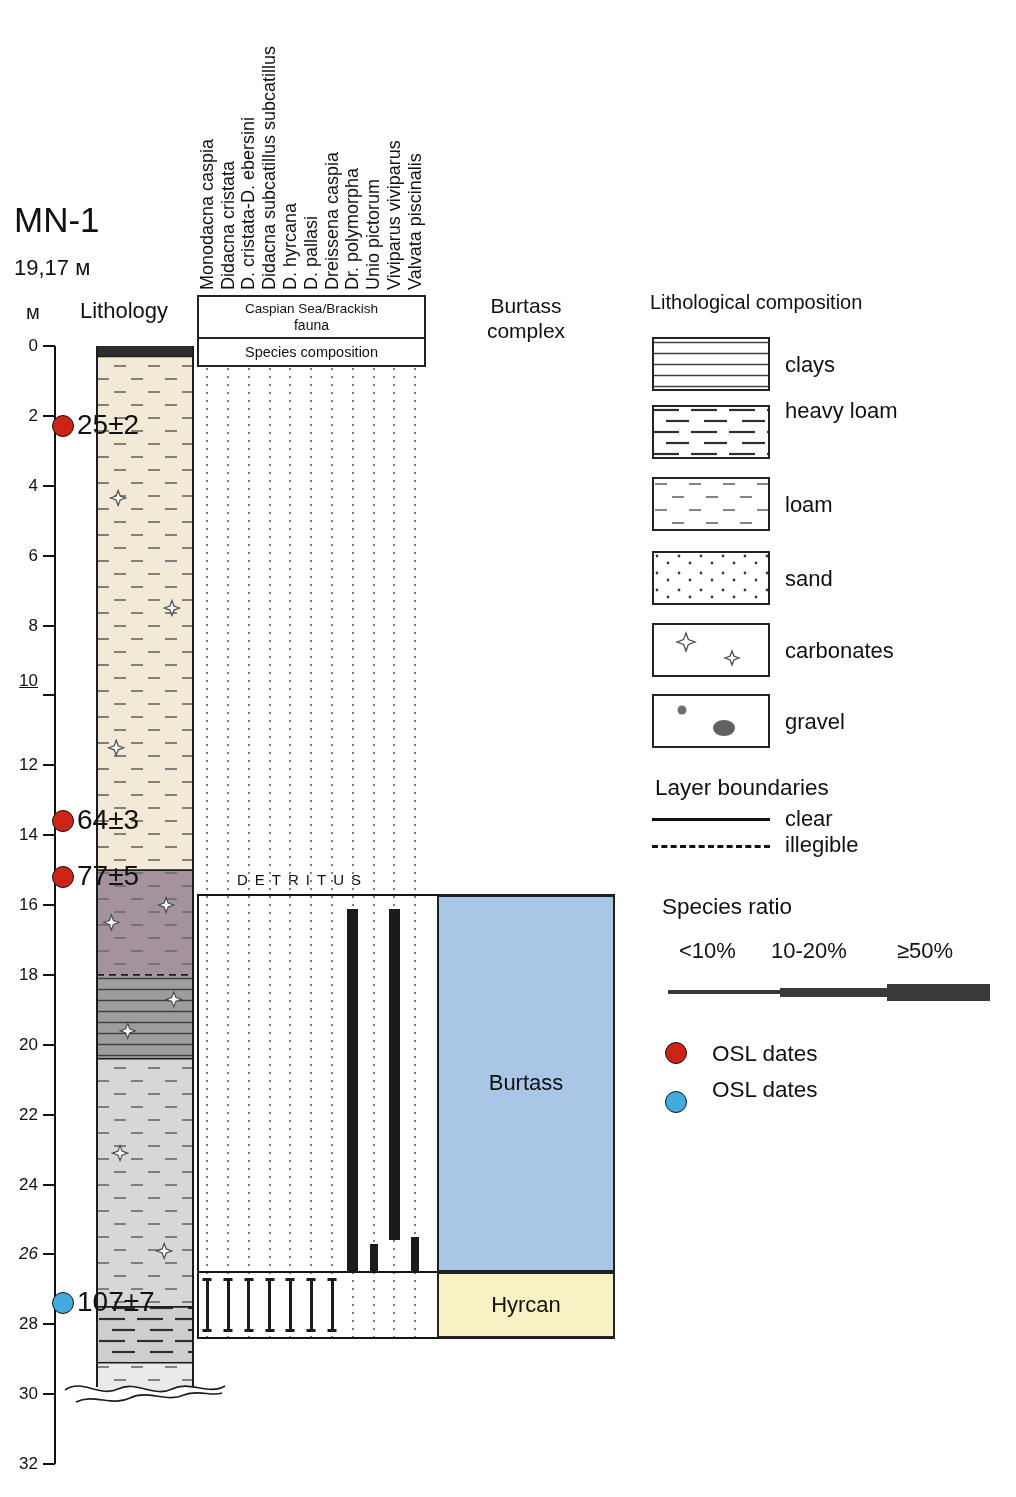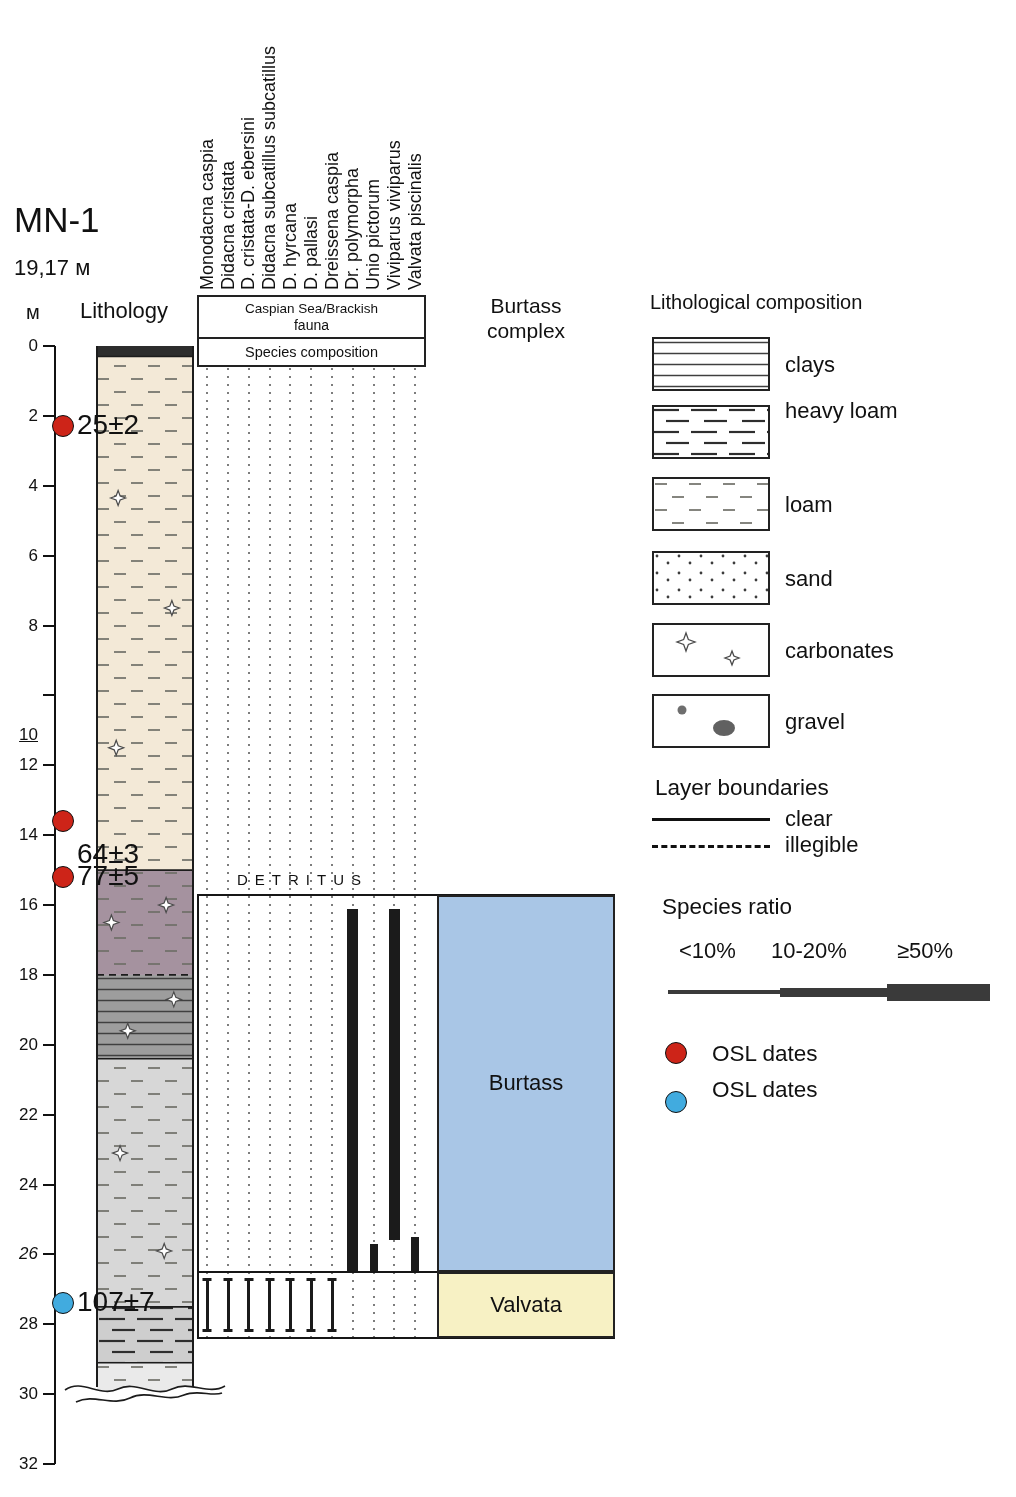--- a/index.html
+++ b/index.html
@@ -83,21 +83,21 @@
       <div class="tick-label" style="top: 336px;">0</div>
       <div class="tick" style="top: 414.88px;"></div>
       <div class="tick-label" style="top: 405.88px;">2</div>
       <div class="tick" style="top: 484.76px;"></div>
       <div class="tick-label" style="top: 475.76px;">4</div>
       <div class="tick" style="top: 554.64px;"></div>
       <div class="tick-label" style="top: 545.64px;">6</div>
       <div class="tick" style="top: 624.52px;"></div>
       <div class="tick-label" style="top: 615.52px;">8</div>
       <div class="tick" style="top: 694.4px;"></div>
-      <div class="tick-label" style="top: 725px; text-decoration: underline;">10</div>
+      <div class="tick-label" style="top: 671px; text-decoration: underline;">10</div>
       <div class="tick" style="top: 764.28px;"></div>
       <div class="tick-label" style="top: 755.28px;">12</div>
       <div class="tick" style="top: 834.16px;"></div>
       <div class="tick-label" style="top: 825.16px;">14</div>
       <div class="tick" style="top: 904.04px;"></div>
       <div class="tick-label" style="top: 895.04px;">16</div>
       <div class="tick" style="top: 973.92px;"></div>
       <div class="tick-label" style="top: 964.92px;">18</div>
       <div class="tick" style="top: 1043.8px;"></div>
       <div class="tick-label" style="top: 1034.8px;">20</div>
@@ -222,26 +222,26 @@
       <div class="sp-bar" style="left: 388.841px; top: 908.534px; width: 11px; height: 331.93px;"></div>
       <div class="sp-bar" style="left: 411.114px; top: 1236.97px; width: 8px; height: 34.94px;"></div>
       <div class="hline" style="left: 197px; width: 418px; top: 893.558px;"></div>
       <div class="hline" style="left: 197px; width: 418px; top: 1270.91px;"></div>
       <div class="hline" style="left: 197px; width: 418px; top: 1337.3px;"></div>
       <div class="vline" style="left: 197px; top: 894.558px; height: 443.738px;"></div>
       <div class="fc-box" style="top: 894.558px; height: 377.352px; background: rgb(169, 198, 230);">
         <div class="fc-label">Burtass</div>
       </div>
       <div class="fc-box" style="top: 1271.91px; height: 66.386px; background: rgb(247, 241, 196);">
-        <div class="fc-label">Valvata</div>
+        <div class="fc-label">Hyrcan</div>
       </div>
       <div class="osl-dot" style="top: 415.362px; background: rgb(205, 36, 24);"></div>
       <div class="osl-label" style="top: 409.362px;">25±2</div>
       <div class="osl-dot" style="top: 810.184px; background: rgb(205, 36, 24);"></div>
-      <div class="osl-label" style="top: 804.184px; margin-top: 34px;">64±3</div>
+      <div class="osl-label" style="top: 804.184px;">64±3</div>
       <div class="osl-dot" style="top: 866.088px; background: rgb(205, 36, 24);"></div>
       <div class="osl-label" style="top: 860.088px;">77±5</div>
       <div class="osl-dot" style="top: 1292.36px; background: rgb(65, 171, 223);"></div>
       <div class="osl-label" style="top: 1286.36px;">107±7</div>
     </div>
 
   <div class="abs" id="lg-lith-title">Lithological composition</div>
 
   <svg class="swatch" style="top:337px" viewBox="0 0 118 54">
     <rect x="1" y="1" width="116" height="52" fill="#fff" stroke="#222" stroke-width="2"></rect>

